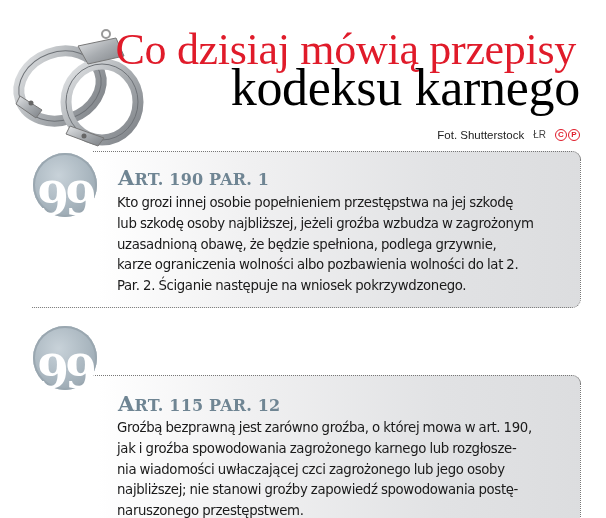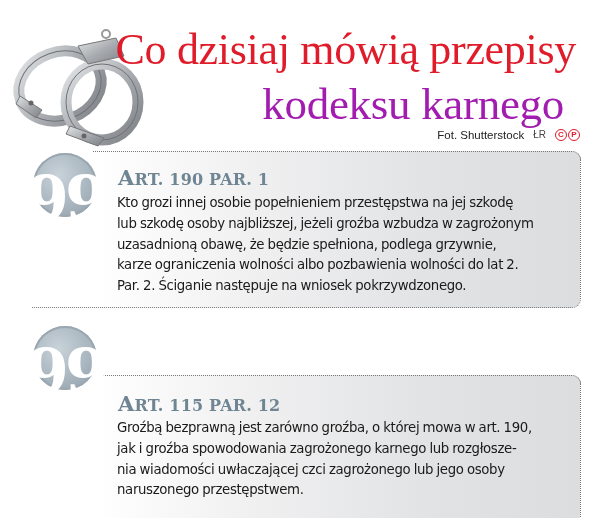--- a/index.html
+++ b/index.html
@@ -8,23 +8,23 @@
       font-family: "DejaVu Sans", sans-serif; color: #1a1a1a;
     }
     .cuffs { position: absolute; left: 8px; top: 18px; width: 150px; height: 130px; }
     .title1 {
       position: absolute; right: 26px; top: 22px; margin: 4px;
       font-family: "Liberation Serif", "DejaVu Serif", serif;
       font-size: 44px; line-height: 48px; color: #e01b2a; font-weight: normal; letter-spacing: -0.3px;
       white-space: nowrap;
     }
     .title2 {
-      position: absolute; right: 26px; top: 64px; margin: 16px;
+      position: absolute; right: 26px; top: 64px; margin: 0;
       font-family: "Liberation Serif", "DejaVu Serif", serif;
-      font-size: 45px; line-height: 48px; color: #a21caf; font-weight: normal; letter-spacing: -0.3px;
+      font-size: 52px; line-height: 48px; color: #000000; font-weight: normal; letter-spacing: -0.3px;
       white-space: nowrap;
     }
     .credit {
       position: absolute; right: 26px; top: 129px; display: flex; gap: 9px;
       font-family: "Liberation Sans", sans-serif; font-size: 11.5px; color: #222;
     }
     .credit .author { font-size: 10px; color: #444; }
     .credit .cp { display: flex; gap: 1px; }
     .credit .cp span {
       display: inline-flex; width: 10px; height: 10px; border: 1.5px solid #e01b2a; border-radius: 50%;
@@ -47,21 +47,21 @@
     .box2 { top: 327px; height: 176px; margin-top: 48px; }
     .quote {
       position: absolute; width: 64px; height: 64px; border-radius: 50%;
       background: radial-gradient(circle at 40% 35%, #c8d2d9 0%, #a9b6bf 55%, #8d9ba5 100%);
       box-shadow: inset 0 0 0 2px #9aa7b0;
       display: flex; align-items: center; justify-content: center;
     }
     .quote1 { left: 33px; top: 153px; }
     .quote2 { left: 33px; top: 326px; }
     .quote span {
-      font-family: "DejaVu Serif", serif; font-weight: bold; font-size: 62px; color: #ffffff;
+      font-family: "DejaVu Serif", serif; font-weight: bold; font-size: 46px; color: #ffffff;
       line-height: 1; margin-top: 28px; letter-spacing: -4px;
     }
     .head {
       position: absolute; left: 86px; margin: 0;
       font-family: "DejaVu Serif", serif; font-weight: bold; color: #6f8593;
       font-size: 16px; letter-spacing: 0.2px; white-space: nowrap;
     }
     .head .big { font-size: 21px; }
     .body {
       position: absolute; left: 85px; width: 452px; margin: 0;
@@ -126,18 +126,19 @@
 </div>
 
 <div class="box box2">
   <div class="topline"></div>
   <div class="corner"></div>
   <h3 class="head"><span class="big">A</span><span>RT. 115 PAR. 12</span></h3>
   <p class="body">
     <span class="line">Groźbą bezprawną jest zarówno groźba, o której mowa w art. 190,</span>
     <span class="line">jak i groźba spowodowania zagrożonego karnego lub rozgłosze-</span>
     <span class="line">nia wiadomości uwłaczającej czci zagrożonego lub jego osoby</span>
+    <span class="line">najbliższej; nie stanowi groźby zapowiedź spowodowania postę-</span>
     <span class="line">naruszonego przestępstwem.</span>
   </p>
 </div>
 <div class="quote quote2">
   <span>99</span>
 </div>
 
 </body></html>

